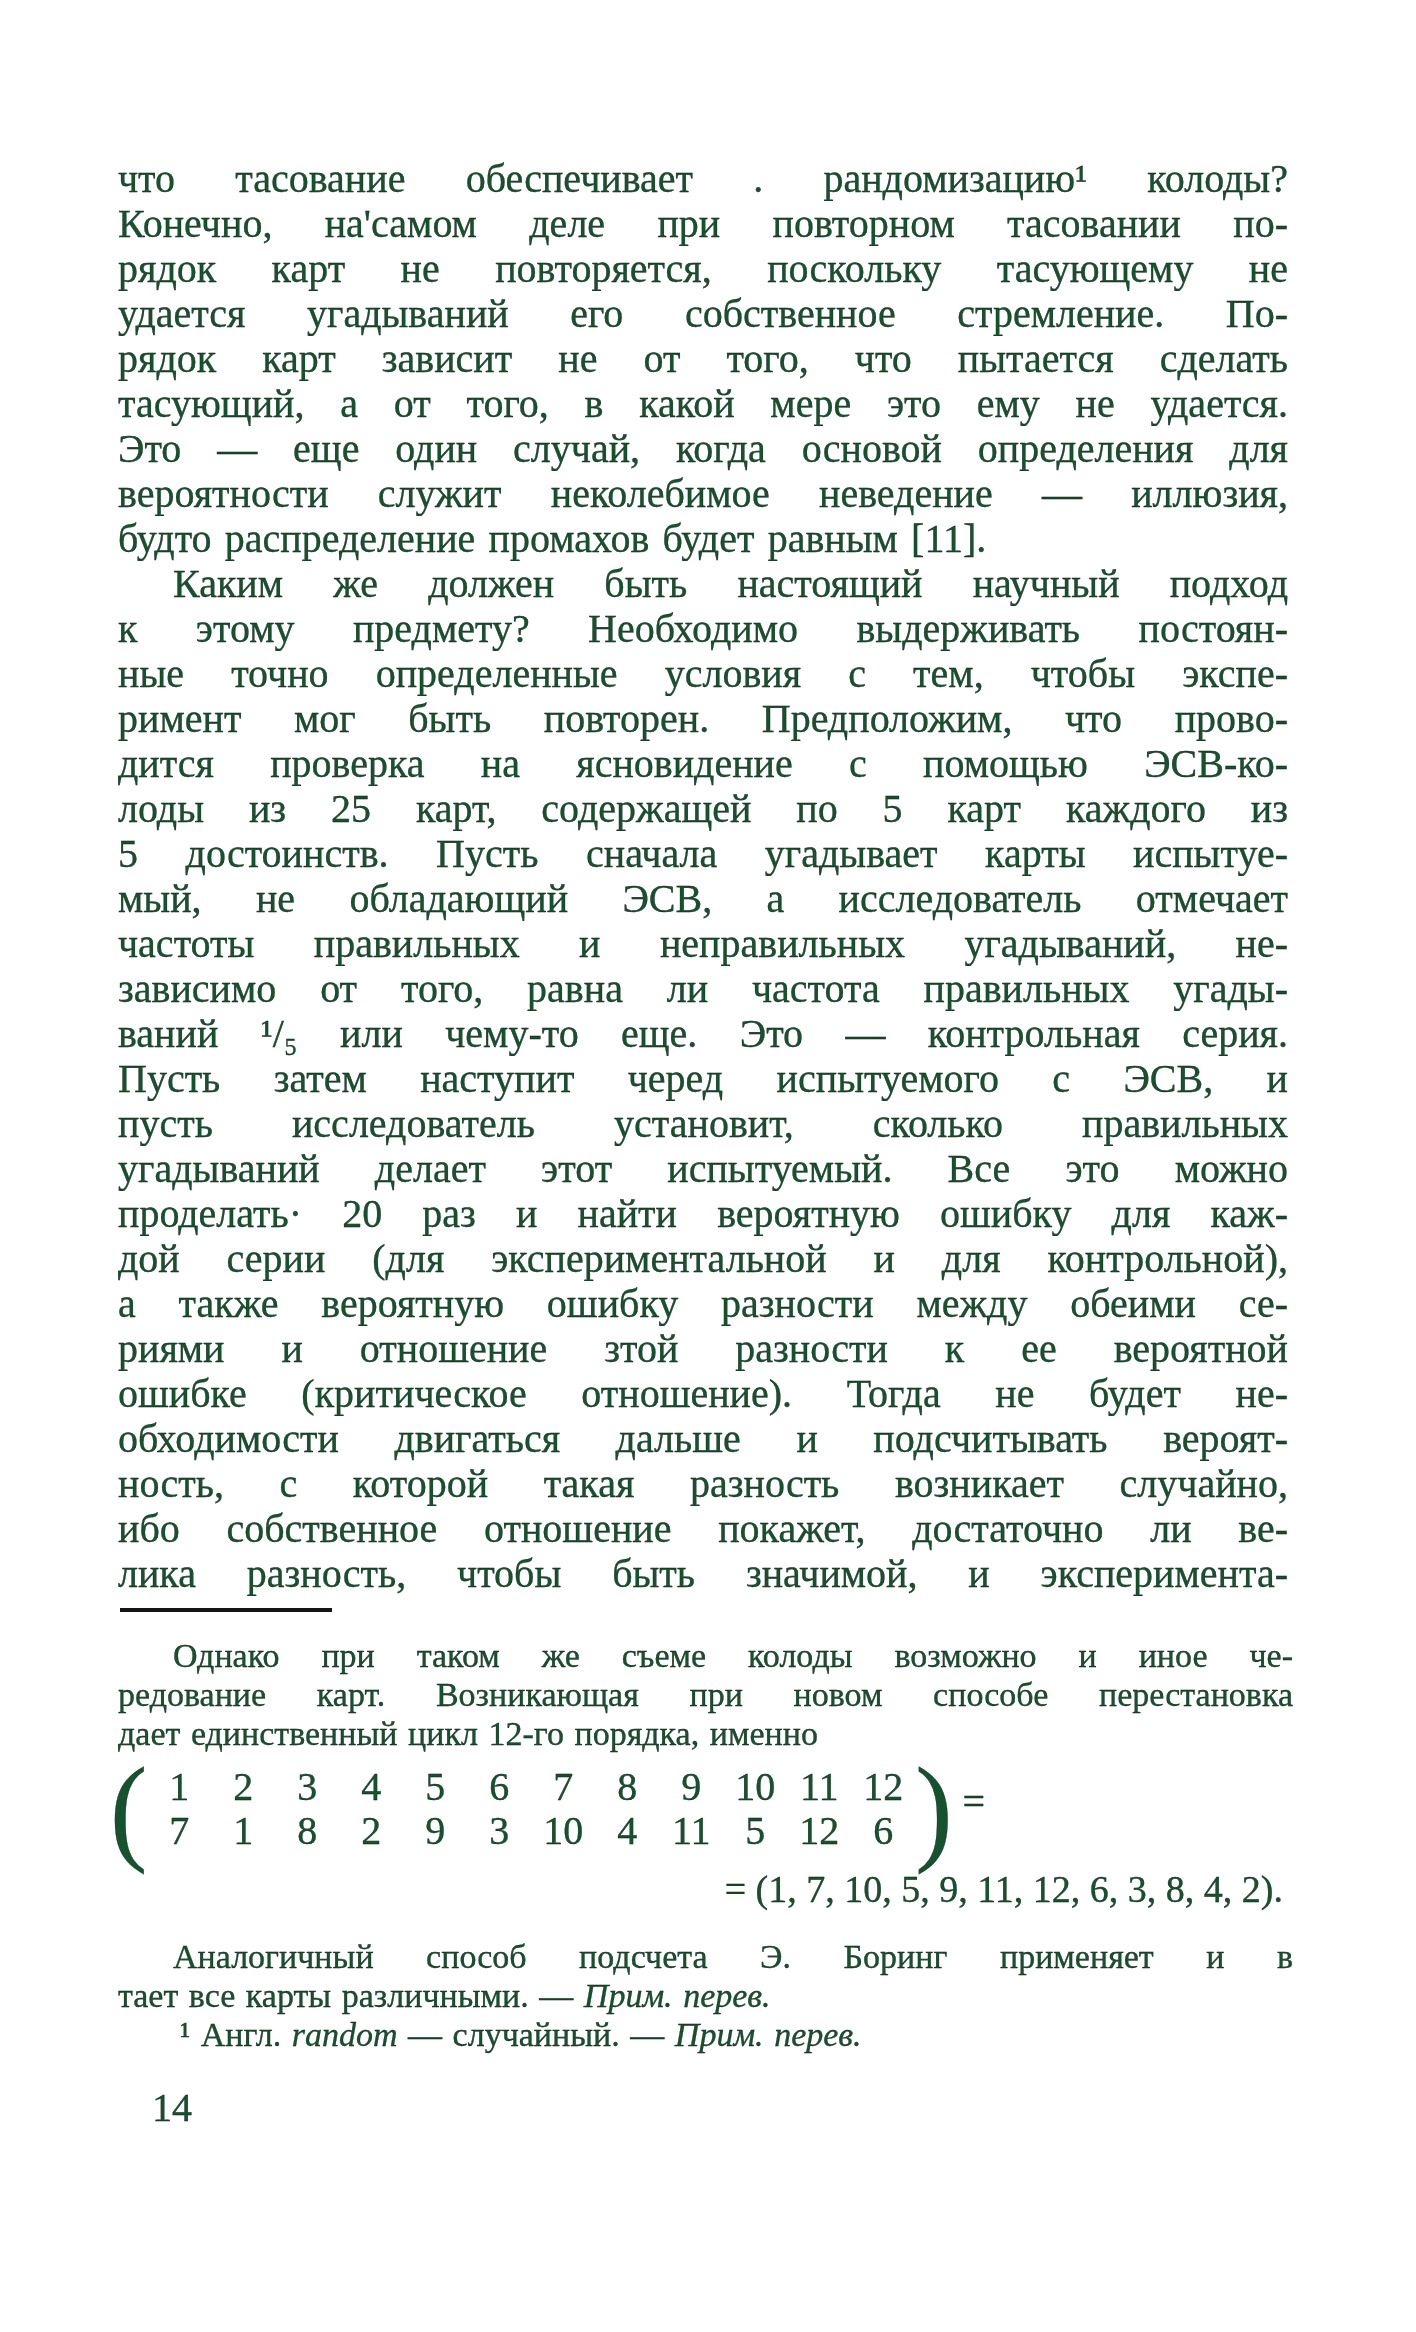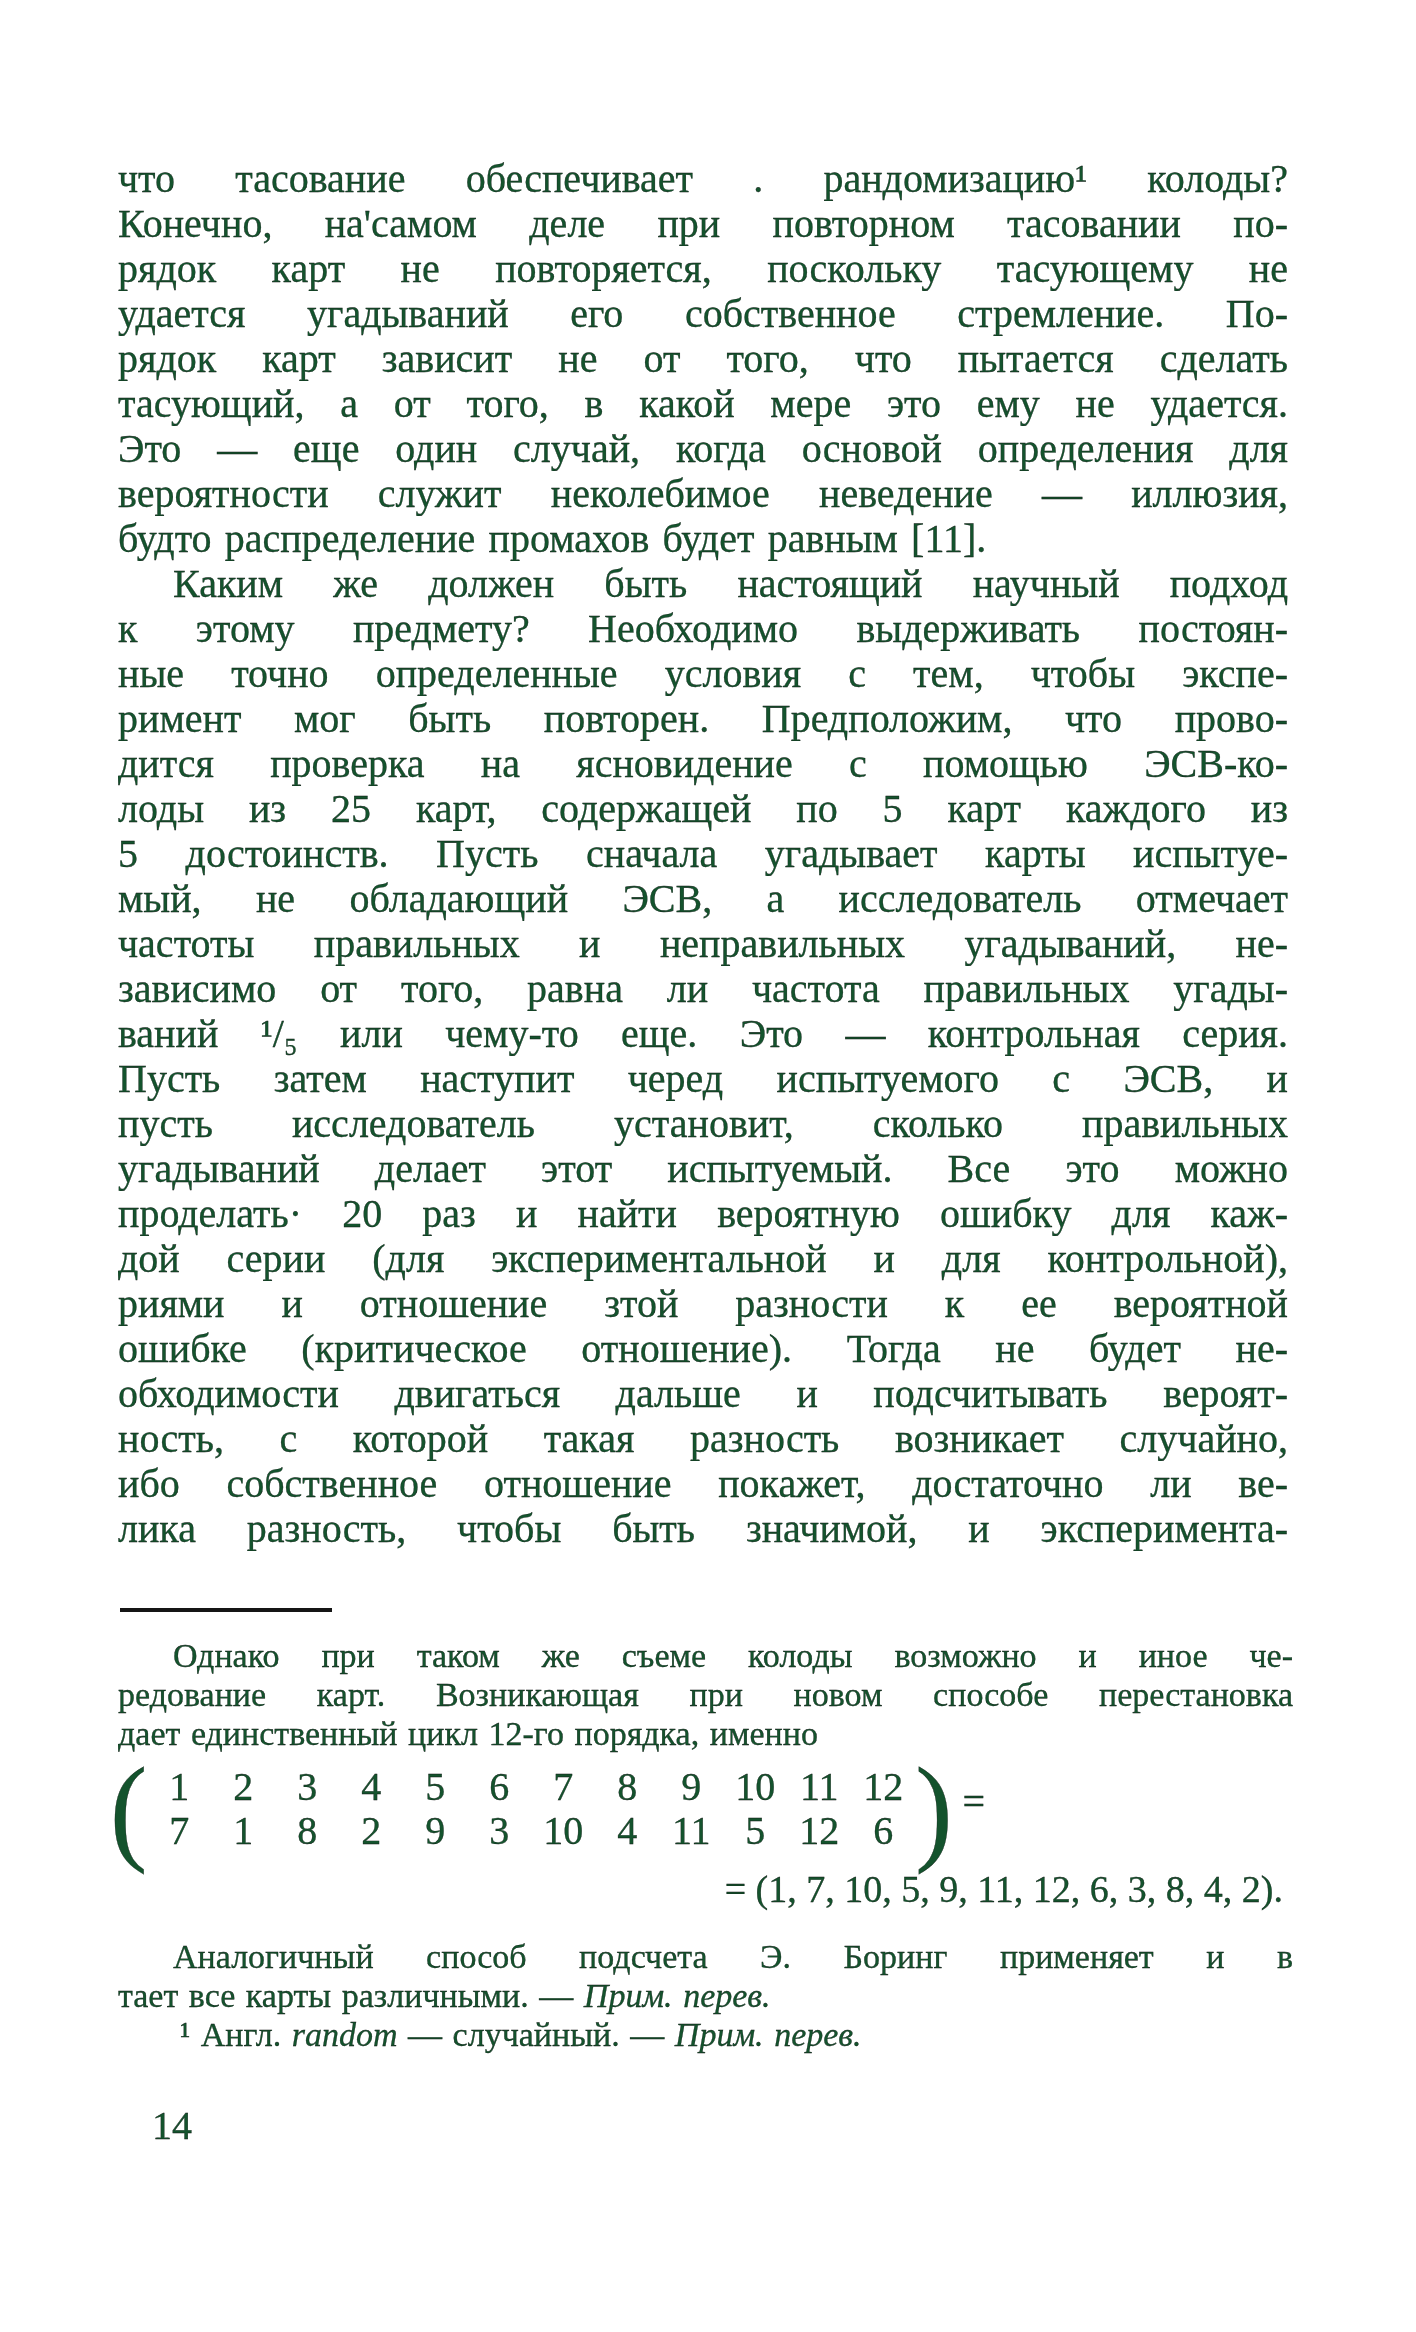--- a/index.html
+++ b/index.html
@@ -91,21 +91,20 @@
     margin-top: 12px;
     padding-right: 10px;
   }
   .para2 { margin-top: 26px; }
   .pagenum {
     position: absolute;
     left: 152px;
     top: 2086px;
     font-size: 40px;
     line-height: 44px;
-    margin-top: 18px;
   }
 </style>
 </head>
 <body>
 
 <div class="page">
 
   <div class="main">
     <div class="ln">что тасование обеспечивает . рандомизацию¹ колоды?</div>
     <div class="ln">Конечно, на'самом деле при повторном тасовании по-</div>
@@ -125,20 +124,21 @@
     <div class="ln">5 достоинств. Пусть сначала угадывает карты испытуе-</div>
     <div class="ln">мый, не обладающий ЭСВ, а исследователь отмечает</div>
     <div class="ln">частоты правильных и неправильных угадываний, не-</div>
     <div class="ln">зависимо от того, равна ли частота правильных угады-</div>
     <div class="ln">ваний ¹/₅ или чему-то еще. Это — контрольная серия.</div>
     <div class="ln">Пусть затем наступит черед испытуемого с ЭСВ, и</div>
     <div class="ln">пусть исследователь установит, сколько правильных</div>
     <div class="ln">угадываний делает этот испытуемый. Все это можно</div>
     <div class="ln">проделать· 20 раз и найти вероятную ошибку для каж-</div>
     <div class="ln">дой серии (для экспериментальной и для контрольной),</div>
+    <div class="ln">а также вероятную ошибку разности между обеими се-</div>
     <div class="ln">риями и отношение зтой разности к ее вероятной</div>
     <div class="ln">ошибке (критическое отношение). Тогда не будет не-</div>
     <div class="ln">обходимости двигаться дальше и подсчитывать вероят-</div>
     <div class="ln">ность, с которой такая разность возникает случайно,</div>
     <div class="ln">ибо собственное отношение покажет, достаточно ли ве-</div>
     <div class="ln">лика разность, чтобы быть значимой, и эксперимента-</div>
   </div>
 
   <div class="fnrule"></div>
 

